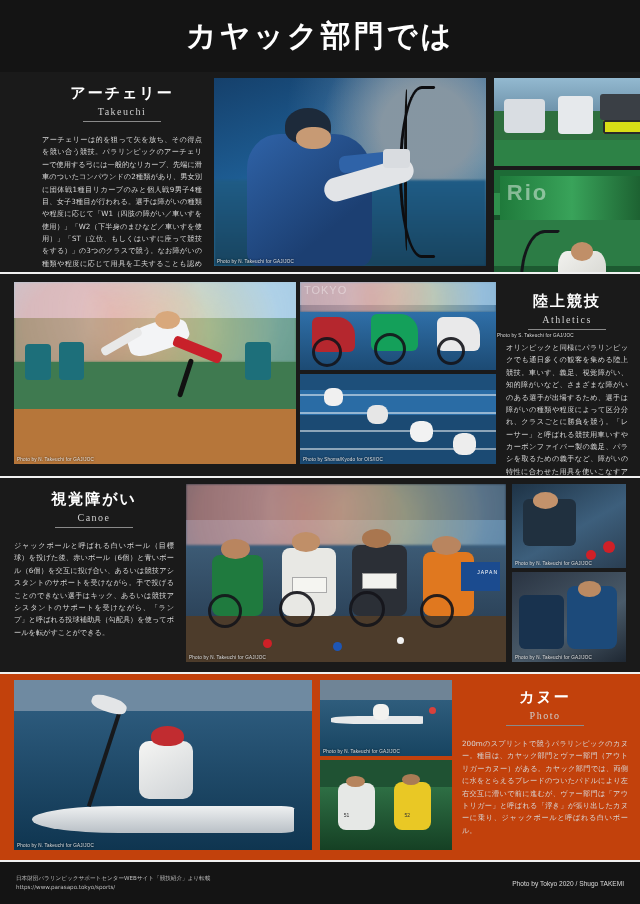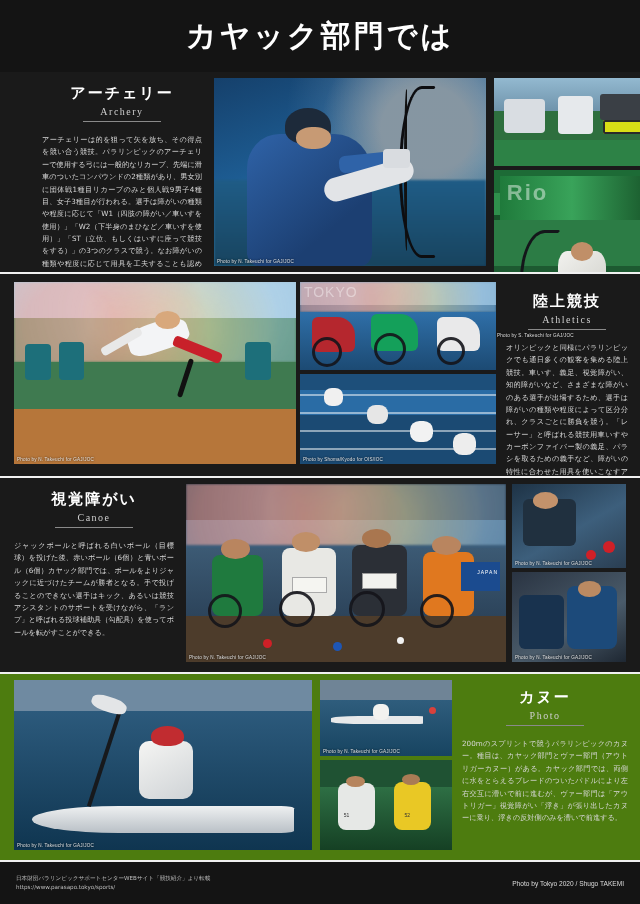--- a/index.html
+++ b/index.html
@@ -143,21 +143,21 @@
 
   <div class="header">
     <h1>カヤック部門では</h1>
   </div>
 
   <div class="section" style="position:absolute; left:0; top:72px; width:640px; height:200px; background:#1a1a1a;margin-left:28px;">
 
     <div style="position:absolute; left:14px; top:12px; width:160px;">
       <div class="title-block">
         <div class="title-jp">アーチェリー</div>
-        <div class="title-en">Archery</div>
+        <div class="title-en">Takeuchi</div>
         <div class="title-rule"></div>
       </div>
       <div class="body-text" style="margin-top:12px;">アーチェリーは的を狙って矢を放ち、その得点を競い合う競技。パラリンピックのアーチェリーで使用する弓には一般的なリカーブ、先端に滑車のついたコンパウンドの2種類があり、男女別に団体戦1種目リカーブのみと個人戦9男子4種目、女子3種目が行われる。選手は障がいの種類や程度に応じて「W1（四肢の障がい／車いすを使用）」「W2（下半身のまひなど／車いすを使用）」「ST（立位、もしくはいすに座って競技をする）」の3つのクラスで競う。なお障がいの種類や程度に応じて用具を工夫することも認められている。</div>
     </div>
 
     <div class="photo g-arch" style="position:absolute; left:186px; top:6px; width:272px; height:188px;">
       <div class="sky" style="background:
             radial-gradient(circle at 80% 20%, rgba(255,255,255,.18) 0 20%, rgba(0,0,0,0) 55%);"></div>
 
       <div style="position:absolute;left:0;right:0;bottom:0;height:46%;
@@ -244,21 +244,21 @@
     <div class="photo g-track" style="position:absolute; left:300px; top:8px; width:196px; height:88px;">
       <div class="blur-crowd" style="height:34%;"></div>
       <div style="position:absolute;left:0;right:0;top:34%;bottom:0;background:linear-gradient(180deg,#2f6fa8 0%, #1c4a73 100%);"></div>
 
       <div style="position:absolute;left:6%;top:40%;width:22%;height:40%;background:#b5272e;border-radius:6px 18px 6px 6px;"></div>
       <div class="wheel" style="left:6%;top:62%;width:30px;height:30px;border-width:3px;"></div>
       <div style="position:absolute;left:36%;top:36%;width:24%;height:42%;background:#14a05a;border-radius:6px 18px 6px 6px;"></div>
       <div class="wheel" style="left:38%;top:58%;width:32px;height:32px;border-width:3px;"></div>
       <div style="position:absolute;left:70%;top:40%;width:22%;height:38%;background:#e9e9ea;border-radius:6px 18px 6px 6px;"></div>
       <div class="wheel" style="left:70%;top:62%;width:28px;height:28px;border-width:3px;"></div>
-      <div style="position:absolute;left:2%;top:2%;color:rgba(255,255,255,.4);font-size:14px;
+      <div style="position:absolute;left:2%;top:2%;color:rgba(255,255,255,.4);font-size:11px;
             font-family:'Liberation Sans',sans-serif;letter-spacing:1px;">TOKYO</div>
     </div>
 
     <div class="photo g-track2" style="position:absolute; left:300px; top:100px; width:196px; height:90px;">
       <div class="lane" style="top:22%;"></div>
       <div class="lane" style="top:42%;"></div>
       <div class="lane" style="top:62%;"></div>
       <div class="lane" style="top:82%;"></div>
       <div style="position:absolute;left:12%;top:16%;width:10%;height:20%;background:#f0f0f0;border-radius:40%;"></div>
       <div style="position:absolute;left:34%;top:34%;width:11%;height:22%;background:#e6e6e6;border-radius:40%;"></div>
@@ -278,21 +278,21 @@
   </div>
 
   <div class="section sec-border-top" style="position:absolute; left:0; top:476px; width:640px; height:196px; background:#1a1a1a;">
 
     <div style="position:absolute; left:14px; top:12px; width:160px;">
       <div class="title-block">
         <div class="title-jp">視覚障がい</div>
         <div class="title-en">Canoe</div>
         <div class="title-rule"></div>
       </div>
-      <div class="body-text" style="margin-top:12px;">ジャックボールと呼ばれる白いボール（目標球）を投げた後、赤いボール（6個）と青いボール（6個）カヤック部門では、ボールをよりジャックに近づけたチームが勝者となる。手で投げることのできない選手はキック、あるいは競技アシスタントのサポートを受けながら、「ランプ」と呼ばれる投球補助具（勾配具）を使ってボールを転がすことができる。</div>
+      <div class="body-text" style="margin-top:12px;">ジャックボールと呼ばれる白いボール（目標球）を投げた後、赤いボール（6個）と青いボール（6個）を交互に投げ合い、あるいは競技アシスタントのサポートを受けながら。手で投げることのできない選手はキック、あるいは競技アシスタントのサポートを受けながら、「ランプ」と呼ばれる投球補助具（勾配具）を使ってボールを転がすことができる。</div>
     </div>
 
     <div class="photo g-boccia" style="position:absolute; left:186px; top:6px; width:320px; height:178px;">
       <div class="blur-crowd" style="height:34%;"></div>
       <div style="position:absolute;left:0;right:0;top:36%;bottom:0;background:linear-gradient(180deg,#3c5a74 0%, #22354a 100%);"></div>
       <div style="position:absolute;left:0;right:0;bottom:0;height:26%;background:#4d3c2b;"></div>
 
       <div style="position:absolute;left:8%;top:40%;width:16%;height:34%;background:#1f7a3e;border-radius:8px;"></div>
       <div style="position:absolute;left:11%;top:31%;width:9%;height:11%;background:#b9855f;border-radius:50%;"></div>
       <div class="wheel" style="left:7%;top:62%;width:34px;height:34px;border-width:3px;"></div>
@@ -330,21 +330,21 @@
     </div>
 
     <div class="photo g-boc3" style="position:absolute; left:512px; top:94px; width:114px; height:90px;">
       <div style="position:absolute;left:6%;top:26%;width:40%;height:60%;background:#18324e;border-radius:6px;"></div>
       <div style="position:absolute;left:48%;top:16%;width:44%;height:70%;background:#1c4a7a;border-radius:8px;"></div>
       <div style="position:absolute;left:58%;top:10%;width:20%;height:18%;background:#bb8a62;border-radius:50%;"></div>
       <div class="credit">Photo by N. Takeuchi for GAJ/JOC</div>
     </div>
   </div>
 
-  <div class="section sec-border-top" style="position:absolute; left:0; top:672px; width:640px; height:188px; background:#4d7c0f;">
+  <div class="section sec-border-top" style="position:absolute; left:0; top:672px; width:640px; height:188px; background:#c2410c;">
 
     <div class="photo g-canoe" style="position:absolute; left:14px; top:6px; width:298px; height:170px;">
       <div style="position:absolute;left:0;right:0;top:0;height:18%;background:#6f8aa1;"></div>
       <div style="position:absolute;left:0;right:0;top:18%;bottom:0;background:linear-gradient(180deg,#2c5a7c 0%, #0f3550 100%);"></div>
 
       <div style="position:absolute;left:6%;bottom:10%;width:88%;height:16%;
             background:linear-gradient(180deg,#eef0f1 0%, #b9c0c6 100%);
             border-radius:40% 6% 6% 40%/60% 10% 10% 60%;"></div>
 
       <div style="position:absolute;left:42%;top:36%;width:18%;height:34%;
@@ -375,21 +375,21 @@
       <div style="position:absolute;left:18%;top:58%;font-size:5px;color:#333;font-family:'Liberation Sans',sans-serif;">51</div>
       <div style="position:absolute;left:64%;top:58%;font-size:5px;color:#333;font-family:'Liberation Sans',sans-serif;">52</div>
     </div>
 
     <div style="position:absolute; left:462px; top:14px; width:166px;">
       <div class="title-block">
         <div class="title-jp">カヌー</div>
         <div class="title-en">Photo</div>
         <div class="title-rule"></div>
       </div>
-      <div class="body-text" style="margin-top:12px;">200mのスプリントで競うパラリンピックのカヌー。種目は、カヤック部門とヴァー部門（アウトリガーカヌー）がある。カヤック部門では、両側に水をとらえるブレードのついたパドルにより左右交互に漕いで前に進むが、ヴァー部門は「アウトリガー」視覚障がい「浮き」が張り出したカヌーに乗り、浮きの反対側のみを漕いで前進する。</div>
+      <div class="body-text" style="margin-top:12px;">200mのスプリントで競うパラリンピックのカヌー。種目は、カヤック部門とヴァー部門（アウトリガーカヌー）がある。カヤック部門では、両側に水をとらえるブレードのついたパドルにより左右交互に漕いで前に進むが、ヴァー部門は「アウトリガー」と呼ばれる「浮き」が張り出したカヌーに乗り、ジャックボールと呼ばれる白いボール。</div>
     </div>
   </div>
 
   <div class="footer">
     <div class="left">
       <div>日本財団パラリンピックサポートセンターWEBサイト「競技紹介」より転載</div>
       <div>https://www.parasapo.tokyo/sports/</div>
     </div>
     <div class="right">Photo by Tokyo 2020 / Shugo TAKEMI</div>
   </div>

